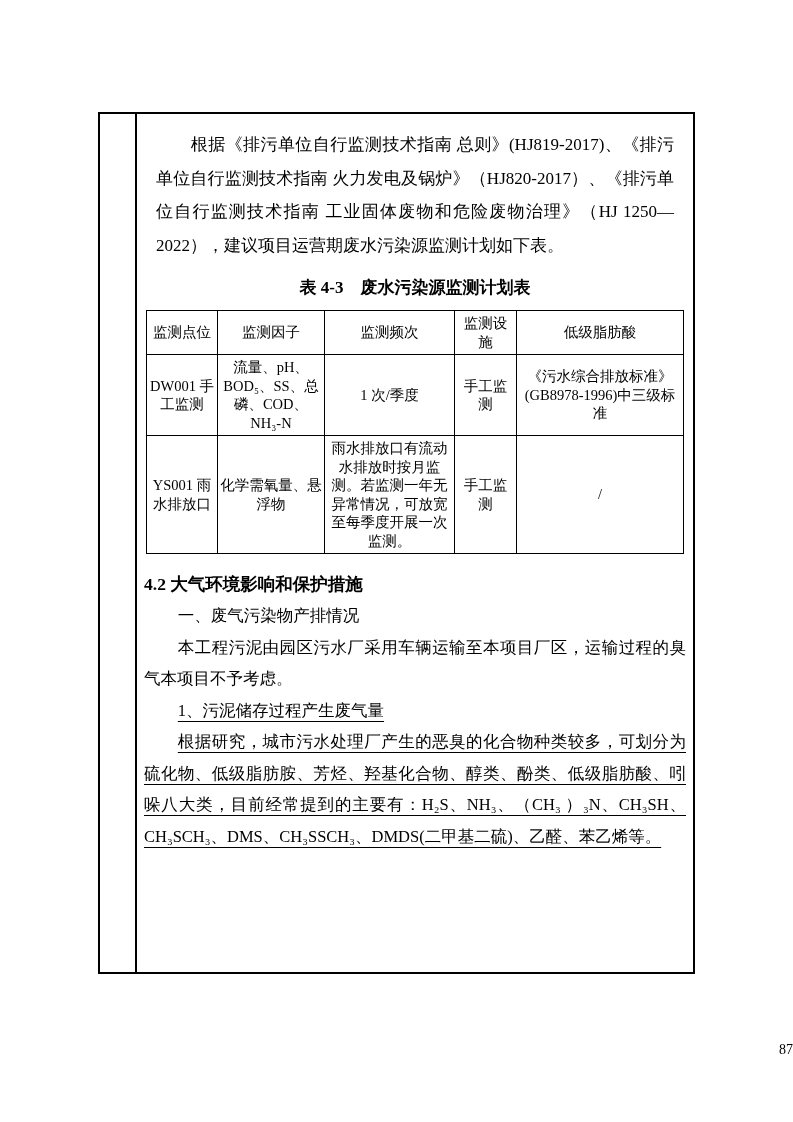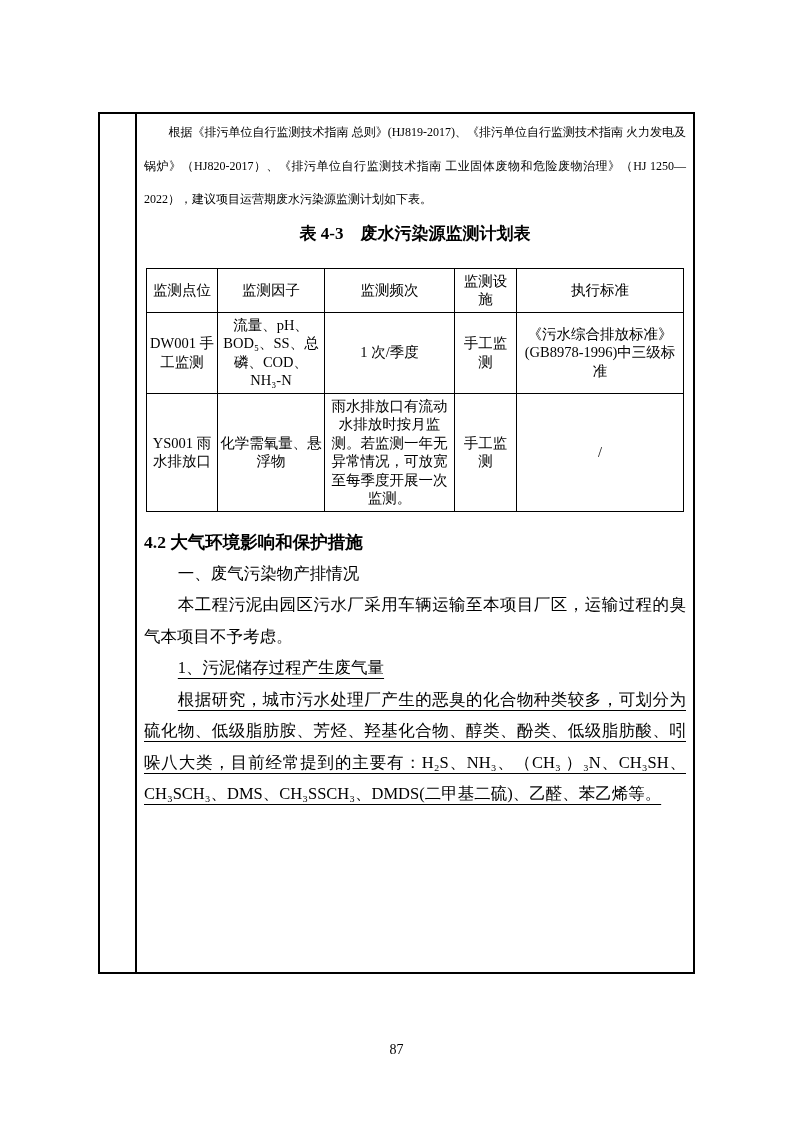--- a/index.html
+++ b/index.html
@@ -25,43 +25,43 @@
     width: 37px;
     border-right: 2px solid #000;
     flex: 0 0 37px;
   }
   .content-cell {
     flex: 1 1 auto;
     padding: 2px 7px 6px 7px;
     overflow: hidden;
   }
   .para {
-    margin: 0;
-    font-size: 12px;
+    margin: 12px;
+    font-size: 17px;
     line-height: 33.5px;
     text-align: justify;
   }
   .indent { text-indent: 2.05em; }
   .body-para {
     margin: 0;
     font-size: 16.5px;
     line-height: 31.5px;
     text-align: justify;
   }
   .uline {
     text-decoration: underline;
     text-underline-offset: 5px;
     text-decoration-thickness: 1px;
   }
   .tbl-title {
     text-align: center;
     font-weight: bold;
     font-size: 17px;
     line-height: 28px;
-    margin: 3px 0 20px 0;
+    margin: 3px 0 8px 0;
   }
   table.mon-table {
     border-collapse: collapse;
     margin: 0 auto;
     width: 537px;
     table-layout: fixed;
     font-size: 14.5px;
     line-height: 18.5px;
   }
   table.mon-table th, table.mon-table td {
@@ -75,21 +75,21 @@
   .section-heading {
     font-weight: bold;
     font-size: 17.5px;
     line-height: 32px;
     margin: 14px 0 0 0;
   }
   .page-number {
     position: absolute;
     left: 0; right: 0;
     top: 1042px;
-    text-align: center;
+    text-align: right;
     font-size: 14px;
   }
 </style>
 </head>
 <body>
 
 <div class="page-frame">
   <div class="left-col"></div>
   <div class="content-cell">
 
@@ -104,21 +104,21 @@
         <col style="width:130px">
         <col style="width:62px">
         <col style="width:167px">
       </colgroup>
       <tbody>
           <tr>
         <th>监测点位</th>
         <th>监测因子</th>
         <th>监测频次</th>
         <th>监测设施</th>
-        <th>执行标准</th>
+        <th>低级脂肪酸</th>
       </tr>
       <tr>
         <td>DW001 手工监测</td>
         <td>流量、pH、BOD₅、SS、总磷、COD、NH₃-N</td>
         <td>1 次/季度</td>
         <td>手工监测</td>
         <td>《污水综合排放标准》(GB8978-1996)中三级标准</td>
       </tr>
       <tr>
         <td>YS001 雨水排放口</td>

